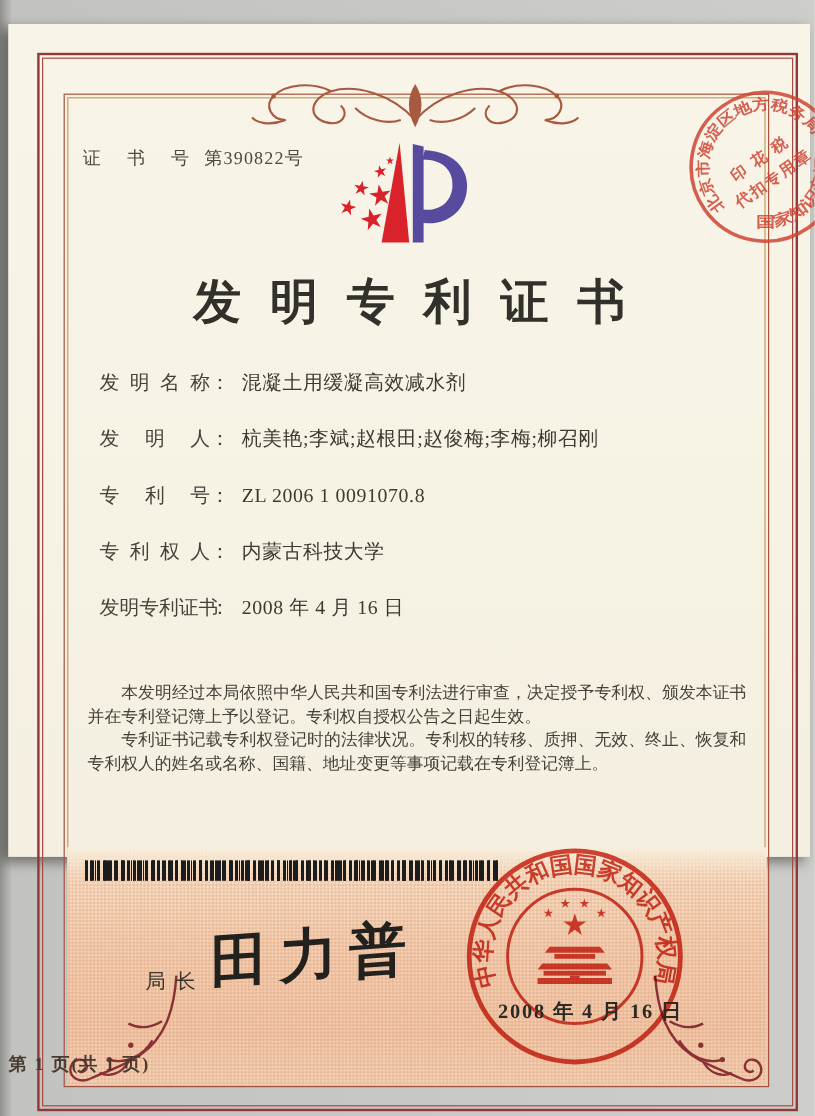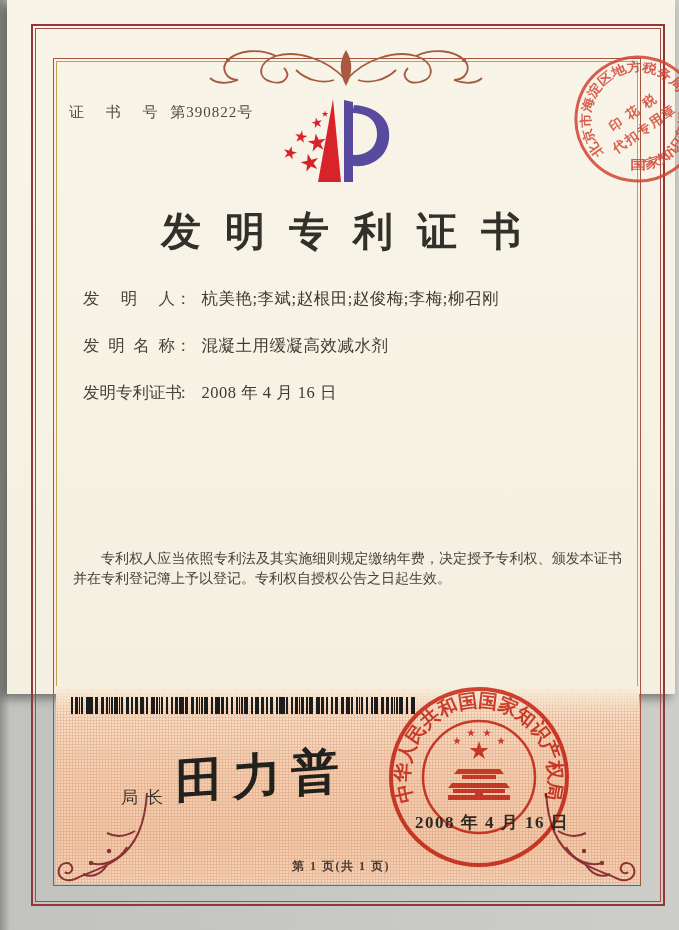--- a/index.html
+++ b/index.html
@@ -12,21 +12,21 @@
     --band-pink:#f4cfb2;
     --ink:#3f3c34;
   }
   html,body{margin:0;padding:0;}
   body{
     width:679px;height:930px;position:relative;overflow:hidden;
     background:linear-gradient(90deg,#8f8f8b 0,#c2c2be 10px,#cdcdc9 100%);
     font-family:"Liberation Serif","DejaVu Serif",serif;
   }
   .paper{
-    position:absolute;left:7px;top:0;width:668px;height:694px;
+    position:absolute;left:7px;top:20px;width:668px;height:694px;
     background:linear-gradient(180deg,#f8f4e8 0%,#f6f2e4 60%,#f4efe0 100%);
     box-shadow:-5px 4px 10px rgba(0,0,0,.45);
   }
   
   .outer-frame{
     position:absolute;left:24px;top:24px;width:630px;height:878px;
     border:2px solid var(--frame-maroon);
   }
   .outer-frame::before{
     content:"";position:absolute;inset:2px;border:1px solid #a64a42;
@@ -93,22 +93,22 @@
     font-family:"DejaVu Sans","Liberation Sans",sans-serif;
   }
   
   .seal{position:absolute;left:377px;top:682px;width:190px;height:190px;z-index:5;opacity:.88;mix-blend-mode:multiply;}
   .issue-date{
     position:absolute;left:408px;top:811px;font-size:17px;font-weight:bold;
     color:#2e2a23;letter-spacing:1.5px;z-index:6;
   }
   .tax-stamp{position:absolute;left:545px;top:33px;width:172px;height:172px;z-index:5;opacity:.85;}
   .page-info{
-    position:absolute;left:0;right:0;top:858px;text-align:center;
-    font-size:12px;letter-spacing:1.5px;color:#4a3b32;z-index:6;font-weight:bold;
+    position:absolute;left:0;right:0;top:858px;
+    font-size:15px;letter-spacing:1.5px;color:#4a3b32;z-index:6;font-weight:bold;
   }
   .seal-text-ring{fill:var(--seal-red);font-size:19px;font-weight:bold;}
   .stamp-arc{fill:var(--stamp-red);font-size:12.5px;font-weight:bold;}
   .stamp-center{fill:var(--stamp-red);font-size:13px;font-weight:bold;letter-spacing:2px;text-anchor:middle;}
 </style>
 </head>
 <body>
 
 <div class="paper">
 
@@ -172,32 +172,39 @@
     <use href="#star" transform="translate(40,51) scale(0.95) rotate(-8)" fill="var(--logo-red)"></use>
     <use href="#star" transform="translate(13,61) scale(0.7) rotate(14)" fill="var(--logo-red)"></use>
     <use href="#star" transform="translate(33,71) scale(0.95) rotate(-14)" fill="var(--logo-red)"></use>
     <use href="#star" transform="translate(48,22) scale(0.35)" fill="var(--logo-red)"></use>
   </svg>
 
   <div class="doc-title">发明专利证书</div>
 
   <div class="fields">
     <div class="frow">
+      <span class="flabel">发明名称</span><span class="fcolon">：</span><span class="fvalue">混凝土用缓凝高效减水剂</span>
+    </div>
+    <div class="frow">
       <span class="flabel">发明人</span><span class="fcolon">：</span><span class="fvalue">杭美艳;李斌;赵根田;赵俊梅;李梅;柳召刚</span>
     </div>
     <div class="frow">
-      <span class="flabel">发明名称</span><span class="fcolon">：</span><span class="fvalue">混凝土用缓凝高效减水剂</span>
+      <span class="flabel">专利号</span><span class="fcolon">：</span><span class="fvalue">ZL 2006 1 0091070.8</span>
+    </div>
+    <div class="frow">
+      <span class="flabel">专利权人</span><span class="fcolon">：</span><span class="fvalue">内蒙古科技大学</span>
     </div>
     <div class="frow">
       <span class="flabel">发明专利证书</span><span class="fcolon">：</span><span class="fvalue">2008 年 4 月 16 日</span>
     </div>
   </div>
 
   <div class="paras">
-    <p>专利权人应当依照专利法及其实施细则规定缴纳年费，决定授予专利权、颁发本证书并在专利登记簿上予以登记。专利权自授权公告之日起生效。</p>
+    <p>本发明经过本局依照中华人民共和国专利法进行审查，决定授予专利权、颁发本证书并在专利登记簿上予以登记。专利权自授权公告之日起生效。</p>
+    <p>专利证书记载专利权登记时的法律状况。专利权的转移、质押、无效、终止、恢复和专利权人的姓名或名称、国籍、地址变更等事项记载在专利登记簿上。</p>
   </div>
 
   <div class="barcode"></div>
 
   <div class="signer-title">局长</div>
   <div class="signature">田力普</div>
 
   <svg class="seal" viewBox="-95 -95 190 190">
     <defs>
       <path id="sealArc" d="M-65.8,23.9 A70,70 0 1 1 65.8,23.9" fill="none"></path>

